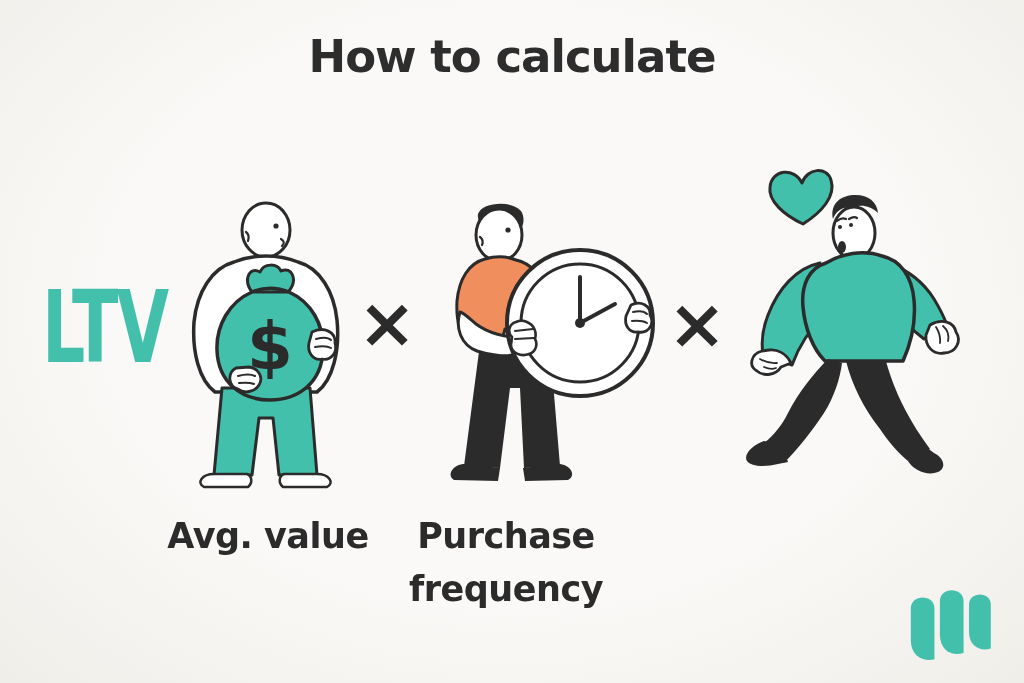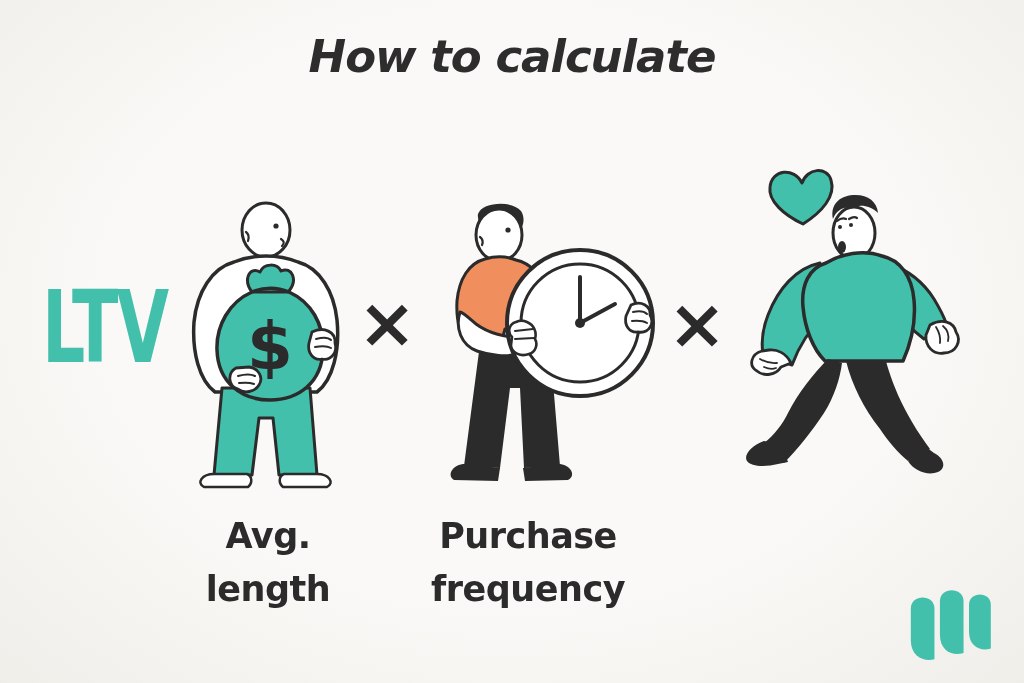--- a/index.html
+++ b/index.html
@@ -15,21 +15,21 @@
     font-family:"DejaVu Sans","Liberation Sans",sans-serif;
     background:var(--background);
   }
   .canvas{
     position:relative;width:1024px;height:683px;
     background:radial-gradient(ellipse at 50% 45%, #faf9f7 55%, #efeee9 100%);
   }
   .title{
     position:absolute;top:26px;left:0;width:1024px;
     text-align:center;color:var(--title_text);
-    font-weight:bold;font-size:45px;line-height:1.38;letter-spacing:-1px;font-style:italic;
+    font-weight:bold;font-size:45px;line-height:1.38;letter-spacing:-1px;
   }
   .title .line{display:block;}
   .ltv{
     position:absolute;left:42px;top:278px;
     color:var(--teal);font-weight:bold;font-size:100px;line-height:1;
     letter-spacing:-3px;transform:scaleX(0.68);transform-origin:left top;
   }
   .figure{position:absolute;}
   .figure svg{display:block;width:100%;height:100%;}
   .op{
@@ -40,21 +40,21 @@
   .op2{left:662px;top:289px;}
   .fig1{left:186px;top:192px;width:160px;height:300px;}
   .fig2{left:428px;top:198px;width:235px;height:292px;}
   .fig3{left:740px;top:163px;width:235px;height:330px;}
   .factor-label{
     position:absolute;top:510px;
     text-align:center;color:var(--ink);
     font-weight:bold;font-size:35px;line-height:1.5;letter-spacing:-0.5px;
   }
   .label1{left:158px;width:220px;}
-  .label2{left:398px;width:260px;}
+  .label2{left:376px;width:260px;}
   .label3{left:715px;width:260px;}
   .logo{position:absolute;left:903px;top:583px;width:92px;height:80px;}
   .logo svg{display:block;width:100%;height:100%;}
 </style>
 </head>
 <body>
 
 <div class="canvas">
 
   <h1 class="title">
@@ -134,21 +134,21 @@
         <path d="M190,162 C202,155 214,159 216,169 C222,178 216,190 204,190 C193,192 185,183 186,172 Z" style="fill:#ffffff;stroke:var(--ink);stroke-width:2.8"></path>
         <path d="M203,163 q7,6 5,15 M196,164 q5,8 4,16" style="fill:none;stroke:var(--ink);stroke-width:1.8"></path>
         <path d="M88,196 C74,210 58,230 48,250 C42,262 34,272 24,280 L44,300 C58,286 72,268 84,250 C94,234 100,216 102,200 Z" style="fill:var(--ink)"></path>
         <path d="M24,278 C12,282 3,292 7,298 C11,304 26,304 38,301 L48,299 L42,282 Z" style="fill:var(--ink)"></path>
         <path d="M106,198 C112,222 124,246 140,266 C148,278 158,290 168,298 L190,286 C178,270 166,250 158,232 C152,218 148,206 146,198 Z" style="fill:var(--ink)"></path>
         <path d="M168,298 C174,308 188,313 198,309 C207,305 204,295 194,290 L186,284 Z" style="fill:var(--ink)"></path>
       </g>
     </svg>
   </div>
 
-  <div class="factor-label label1">Avg. length</div>
+  <div class="factor-label label1">Avg. value</div>
   <div class="factor-label label2">Purchase frequency</div>
 
   <div class="logo">
     <svg viewBox="0 0 100 88">
       <path d="M8,28 C8,12 34,12 34,28 L34,84 C22,87 8,81 8,63 Z" style="fill:var(--teal)"></path>
       <path d="M40,20 C40,4 66,4 66,20 L66,77 C54,81 40,75 40,57 Z" style="fill:var(--teal)"></path>
       <path d="M72,24 C72,9 96,9 96,24 L96,72 C85,76 72,70 72,54 Z" style="fill:var(--teal)"></path>
     </svg>
   </div>
 

